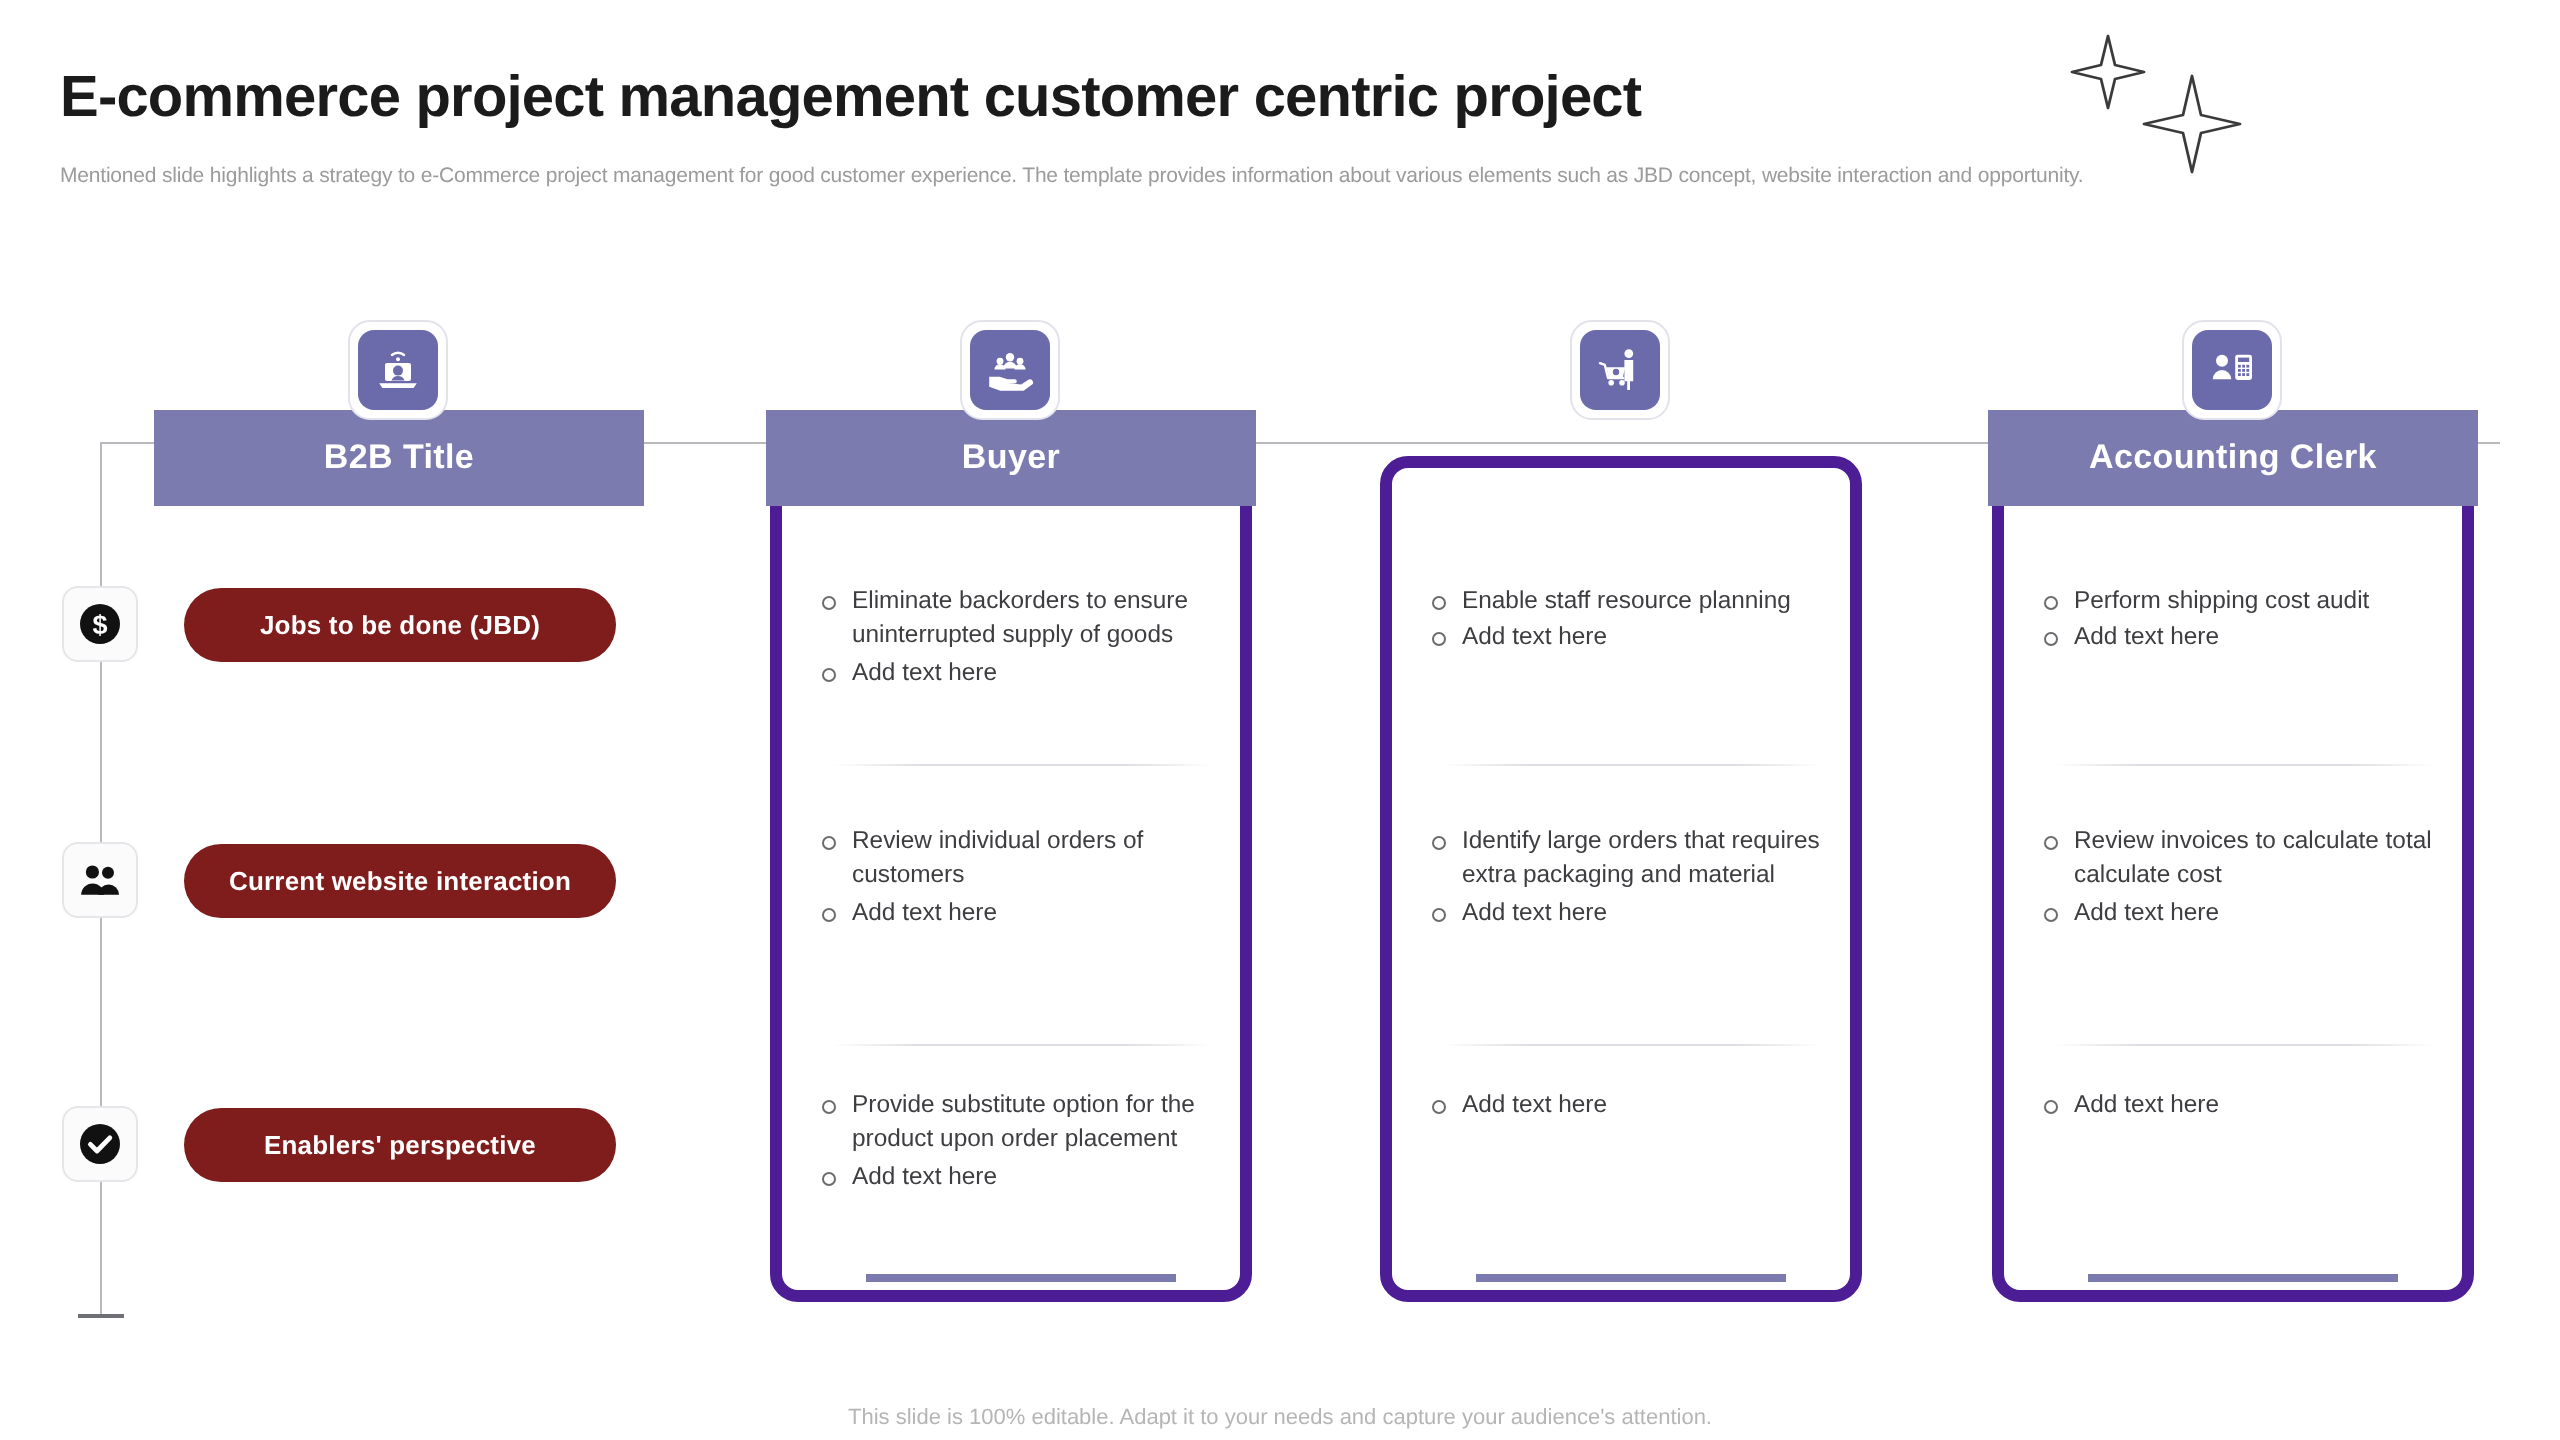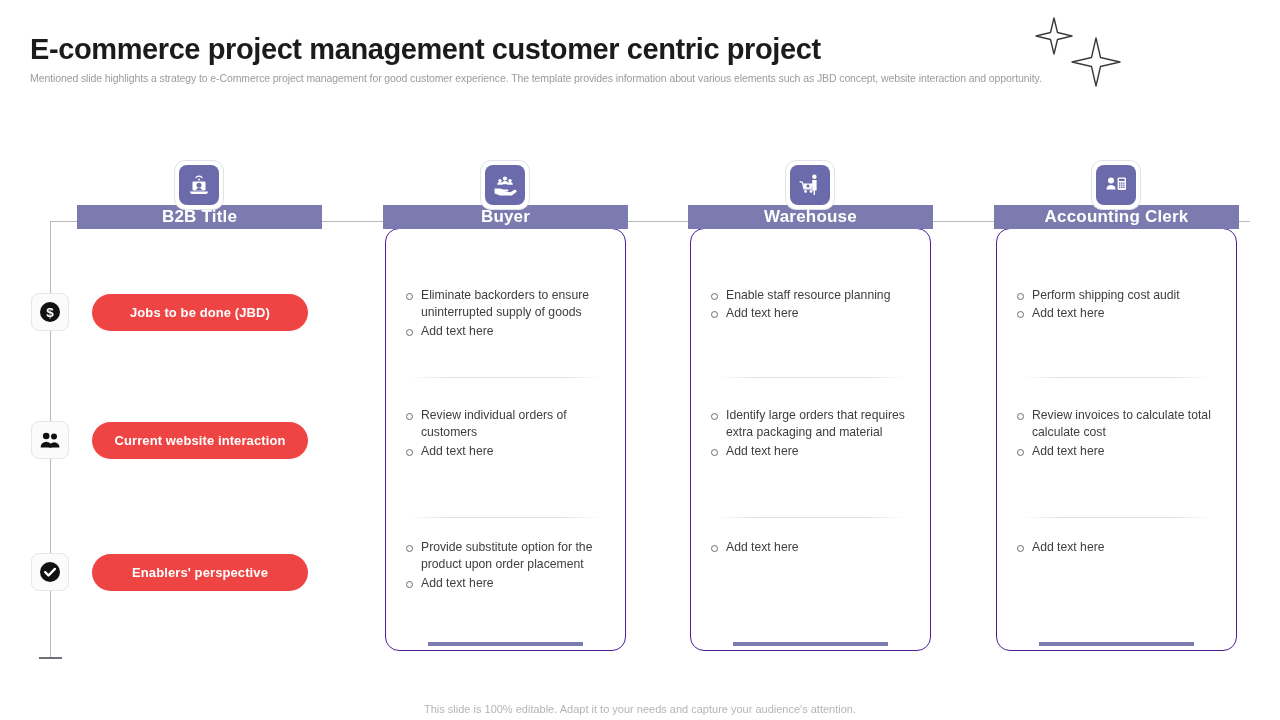--- a/index.html
+++ b/index.html
@@ -27,21 +27,21 @@
     font-size: 29px;
     font-weight: bold;
     color: #1b1b1b;
     letter-spacing: -0.4px;
     white-space: nowrap;
   }
 
   .page-subtitle {
     position: absolute;
     left: 30px;
-    top: 72px;
+    top: 82px;
     width: 1190px;
     font-size: 10.5px;
     color: #9b9b9b;
     letter-spacing: -0.1px;
     white-space: nowrap;
   }
 
   .sparkles {
     position: absolute;
     left: 1026px;
@@ -72,21 +72,21 @@
     left: 39px;
     top: 657px;
     width: 23px;
     height: 2px;
     background: #6f6f78;
   }
 
   
   .col-head {
     position: absolute;
-    height: 24px;
+    height: 48px;
     background: #7b7bb0;
     color: #ffffff;
     font-size: 17px;
     font-weight: bold;
     display: flex;
     align-items: center;
     justify-content: center;
     letter-spacing: 0.2px;
     z-index: 3;
   }
@@ -139,42 +139,42 @@
   .step-icon.s0 { top: 293px; }
   .step-icon.s1 { top: 421px; }
   .step-icon.s2 { top: 553px; }
 
   .pill {
     position: absolute;
     left: 92px;
     width: 216px;
     height: 37px;
     border-radius: 19px;
-    background: #ef4444;
+    background: #7f1d1d;
     color: #ffffff;
     font-size: 13px;
     font-weight: bold;
     display: flex;
     align-items: center;
     justify-content: center;
     letter-spacing: 0.1px;
     z-index: 2;
   }
   .pill.p0 { top: 294px; }
   .pill.p1 { top: 422px; }
   .pill.p2 { top: 554px; }
 
   
   .card {
     position: absolute;
     top: 228px;
     width: 241px;
     height: 423px;
     background: #ffffff;
-    border: 1px solid #4c1d95;
+    border: 6px solid #4c1d95;
     border-radius: 14px;
     z-index: 1;
     overflow: hidden;
   }
   .card.c1 { left: 385px; }
   .card.c2 { left: 690px; }
   .card.c3 { left: 996px; }
 
   .card-accent {
     position: absolute;
@@ -316,23 +316,20 @@
       </svg>
     </div>
   </div>
 
   <div class="col-head h0">
     <span>B2B Title</span>
   </div>
   <div class="col-head h1">
     <span>Buyer</span>
   </div>
-  <div class="col-head h2">
-    <span>Warehouse</span>
-  </div>
   <div class="col-head h3">
     <span>Accounting Clerk</span>
   </div>
 
   <div class="step-icon s0">
     <svg width="24" height="24" viewBox="0 0 24 24">
       <circle cx="12" cy="12" r="10" fill="#111111"></circle>
       <text x="12" y="17.2" font-family="Liberation Sans, sans-serif" font-size="13.5" font-weight="bold" fill="#ffffff" text-anchor="middle">$</text>
     </svg>
   </div>

